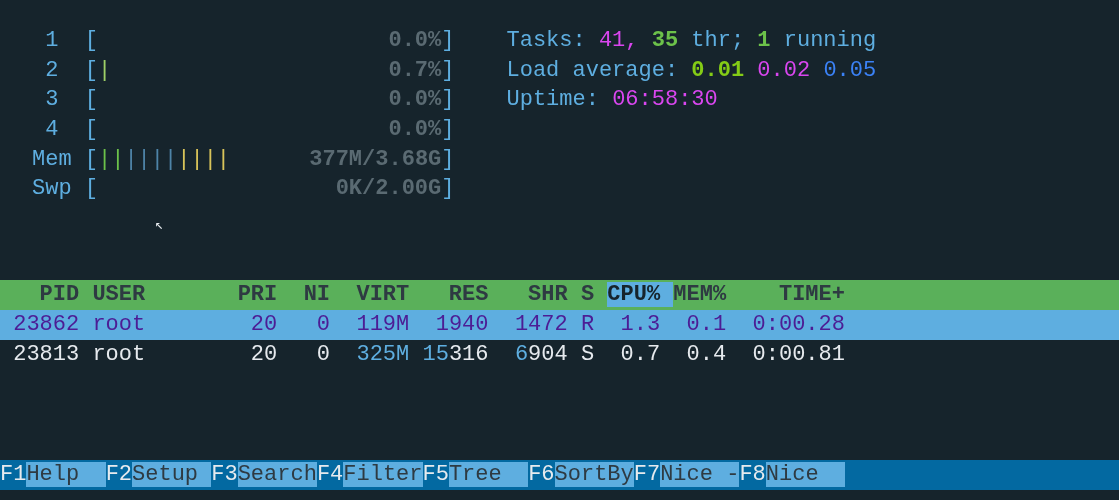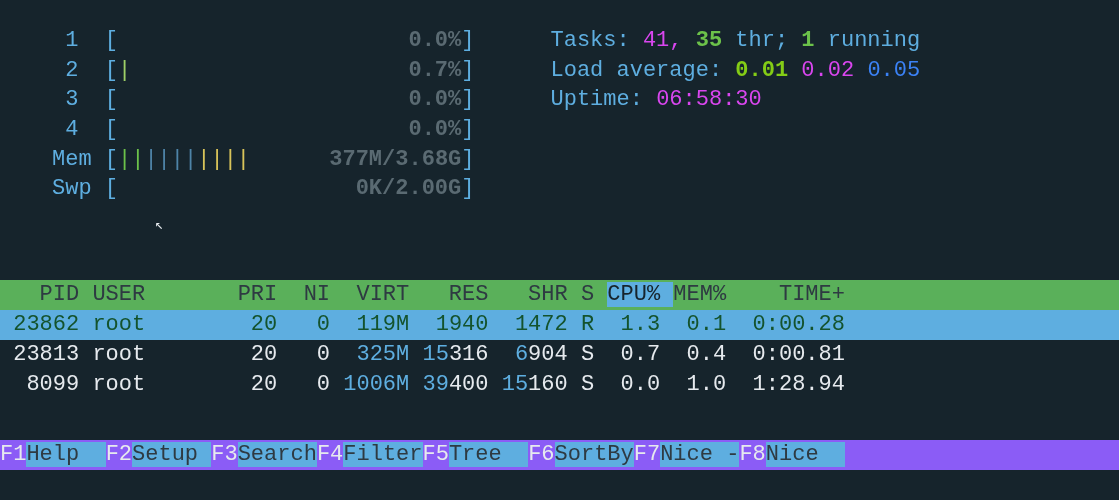--- a/index.html
+++ b/index.html
@@ -10,23 +10,23 @@
     color: #c8d0d4;
     width: 1119px;
     height: 500px;
     overflow: hidden;
     position: relative;
     line-height: 1.35;
     font-variant-ligatures: none;
   }
   .pre { white-space: pre; }
   .header {
-    padding: 26px 0 0 52px;
+    padding: 26px 0 0 32px;
     display: flex;
-    gap: 76px;
+    gap: 52px;
   }
   .meters { }
   .stats { }
   .cyan { color: #5eaee0; }
   .cyan-bold { color: #d946ef; font-weight: normal; }
   .green-bold { color: #6cc24a; font-weight: bold; text-align: right; }
   .white-bold { color: #84cc16; font-weight: bold; }
   .grey { color: #5a6a72; font-weight: bold; }
   .dim-num { color: #3b82f6; }
   .bar-ticks { color: #9ed067; }
@@ -38,54 +38,54 @@
     position: absolute;
     top: 280px;
     left: 0;
     width: 1119px;
   }
   .hdr-row {
     background: #5ab05a;
     color: #2e3a42;
     height: 30px;
     line-height: 30px;
-    font-weight: normal;
+    font-weight: bold;
     white-space: pre;
   }
   .hdr-row .sortcol {
     background: #5eaee0;
     color: #16242c;
   }
   .sel-row {
     background: #5eaee0;
-    color: #14532d;
+    color: #4c1d95;
     height: 30px;
     line-height: 30px;
     white-space: pre;
   }
   .row {
     height: 30px;
     line-height: 30px;
     white-space: pre;
     color: #e6eaee;
   }
   .row .virt { color: #5eaee0; text-align: center; }
   .row .respref { color: #5eaee0; }
   .row .shrpref { color: #5eaee0; }
   .row .neg { color: #d2593e; }
 
   .footer {
     position: absolute;
-    top: 440px;
+    top: 460px;
     left: 0;
     width: 1119px;
     height: 30px;
     line-height: 30px;
     white-space: pre;
-    background: #8b5cf6;
+    background: #0369a1;
     color: #e6eaee;
   }
   .footer .fk { color: #e6eaee; }
   .footer .lb {
     background: #5eaee0;
     color: #2e3a42;
   }
   .cursor {
     position: absolute;
     top: 216px;
@@ -101,19 +101,18 @@
 <div class="header">
   <div class="meters pre" id="meters"><div><span class="cyan"> 1  </span><span class="cyan">[</span><span class="bar-ticks"></span>                      <span class="grey">0.0%</span><span class="cyan">]</span></div><div><span class="cyan"> 2  </span><span class="cyan">[</span><span class="bar-ticks">|</span>                     <span class="grey">0.7%</span><span class="cyan">]</span></div><div><span class="cyan"> 3  </span><span class="cyan">[</span><span class="bar-ticks"></span>                      <span class="grey">0.0%</span><span class="cyan">]</span></div><div><span class="cyan"> 4  </span><span class="cyan">[</span><span class="bar-ticks"></span>                      <span class="grey">0.0%</span><span class="cyan">]</span></div><div><span class="cyan">Mem </span><span class="cyan">[</span><span class="mem-ticks"><span class="g">||</span><span class="b">||||</span><span class="y">||||</span></span>      <span class="grey">377M/3.68G</span><span class="cyan">]</span></div><div><span class="cyan">Swp </span><span class="cyan">[</span>                  <span class="grey">0K/2.00G</span><span class="cyan">]</span></div></div>
   <div class="stats pre" id="stats"><div><span class="cyan">Tasks: </span><span class="cyan-bold">41</span><span class="cyan-bold">, </span><span class="green-bold">35</span><span class="cyan"> thr; </span><span class="green-bold">1</span><span class="cyan"> running</span></div><div><span class="cyan">Load average: </span><span class="white-bold">0.01</span> <span class="cyan-bold">0.02</span> <span class="dim-num">0.05</span></div><div><span class="cyan">Uptime: </span><span class="cyan-bold">06:58:30</span></div></div>
 </div>
 
 <div class="table-wrap">
   <div class="hdr-row" id="hdr">   PID USER       PRI  NI  VIRT   RES   SHR S <span class="sortcol">CPU% </span>MEM%    TIME+ </div>
   <div id="rows">
       <div class="sel-row"> 23862 root        20 <span class="">  0</span> <span class="virt"> 119M</span>  <span class="respref"></span>1940  <span class="shrpref"></span>1472 R  1.3  0.1  0:00.28</div>
       <div class="row"> 23813 root        20 <span class="">  0</span> <span class="virt"> 325M</span> <span class="respref">15</span>316  <span class="shrpref">6</span>904 S  0.7  0.4  0:00.81</div>
-      <div class="row">  8099 root        20 <span class="">  0</span> <span class="virt">1006M</span> <span class="respref">39</span>400 <span class="shrpref">15</span>160 S  0.0  1.0  1:28.94</div>
     </div>
 </div>
 
 <div class="footer" id="footer"><span class="fk">F1</span><span class="lb">Help  </span><span class="fk">F2</span><span class="lb">Setup </span><span class="fk">F3</span><span class="lb">Search</span><span class="fk">F4</span><span class="lb">Filter</span><span class="fk">F5</span><span class="lb">Tree  </span><span class="fk">F6</span><span class="lb">SortBy</span><span class="fk">F7</span><span class="lb">Nice -</span><span class="fk">F8</span><span class="lb">Nice  </span></div>
 
 <div class="cursor">↖</div>
 
 </body></html>

